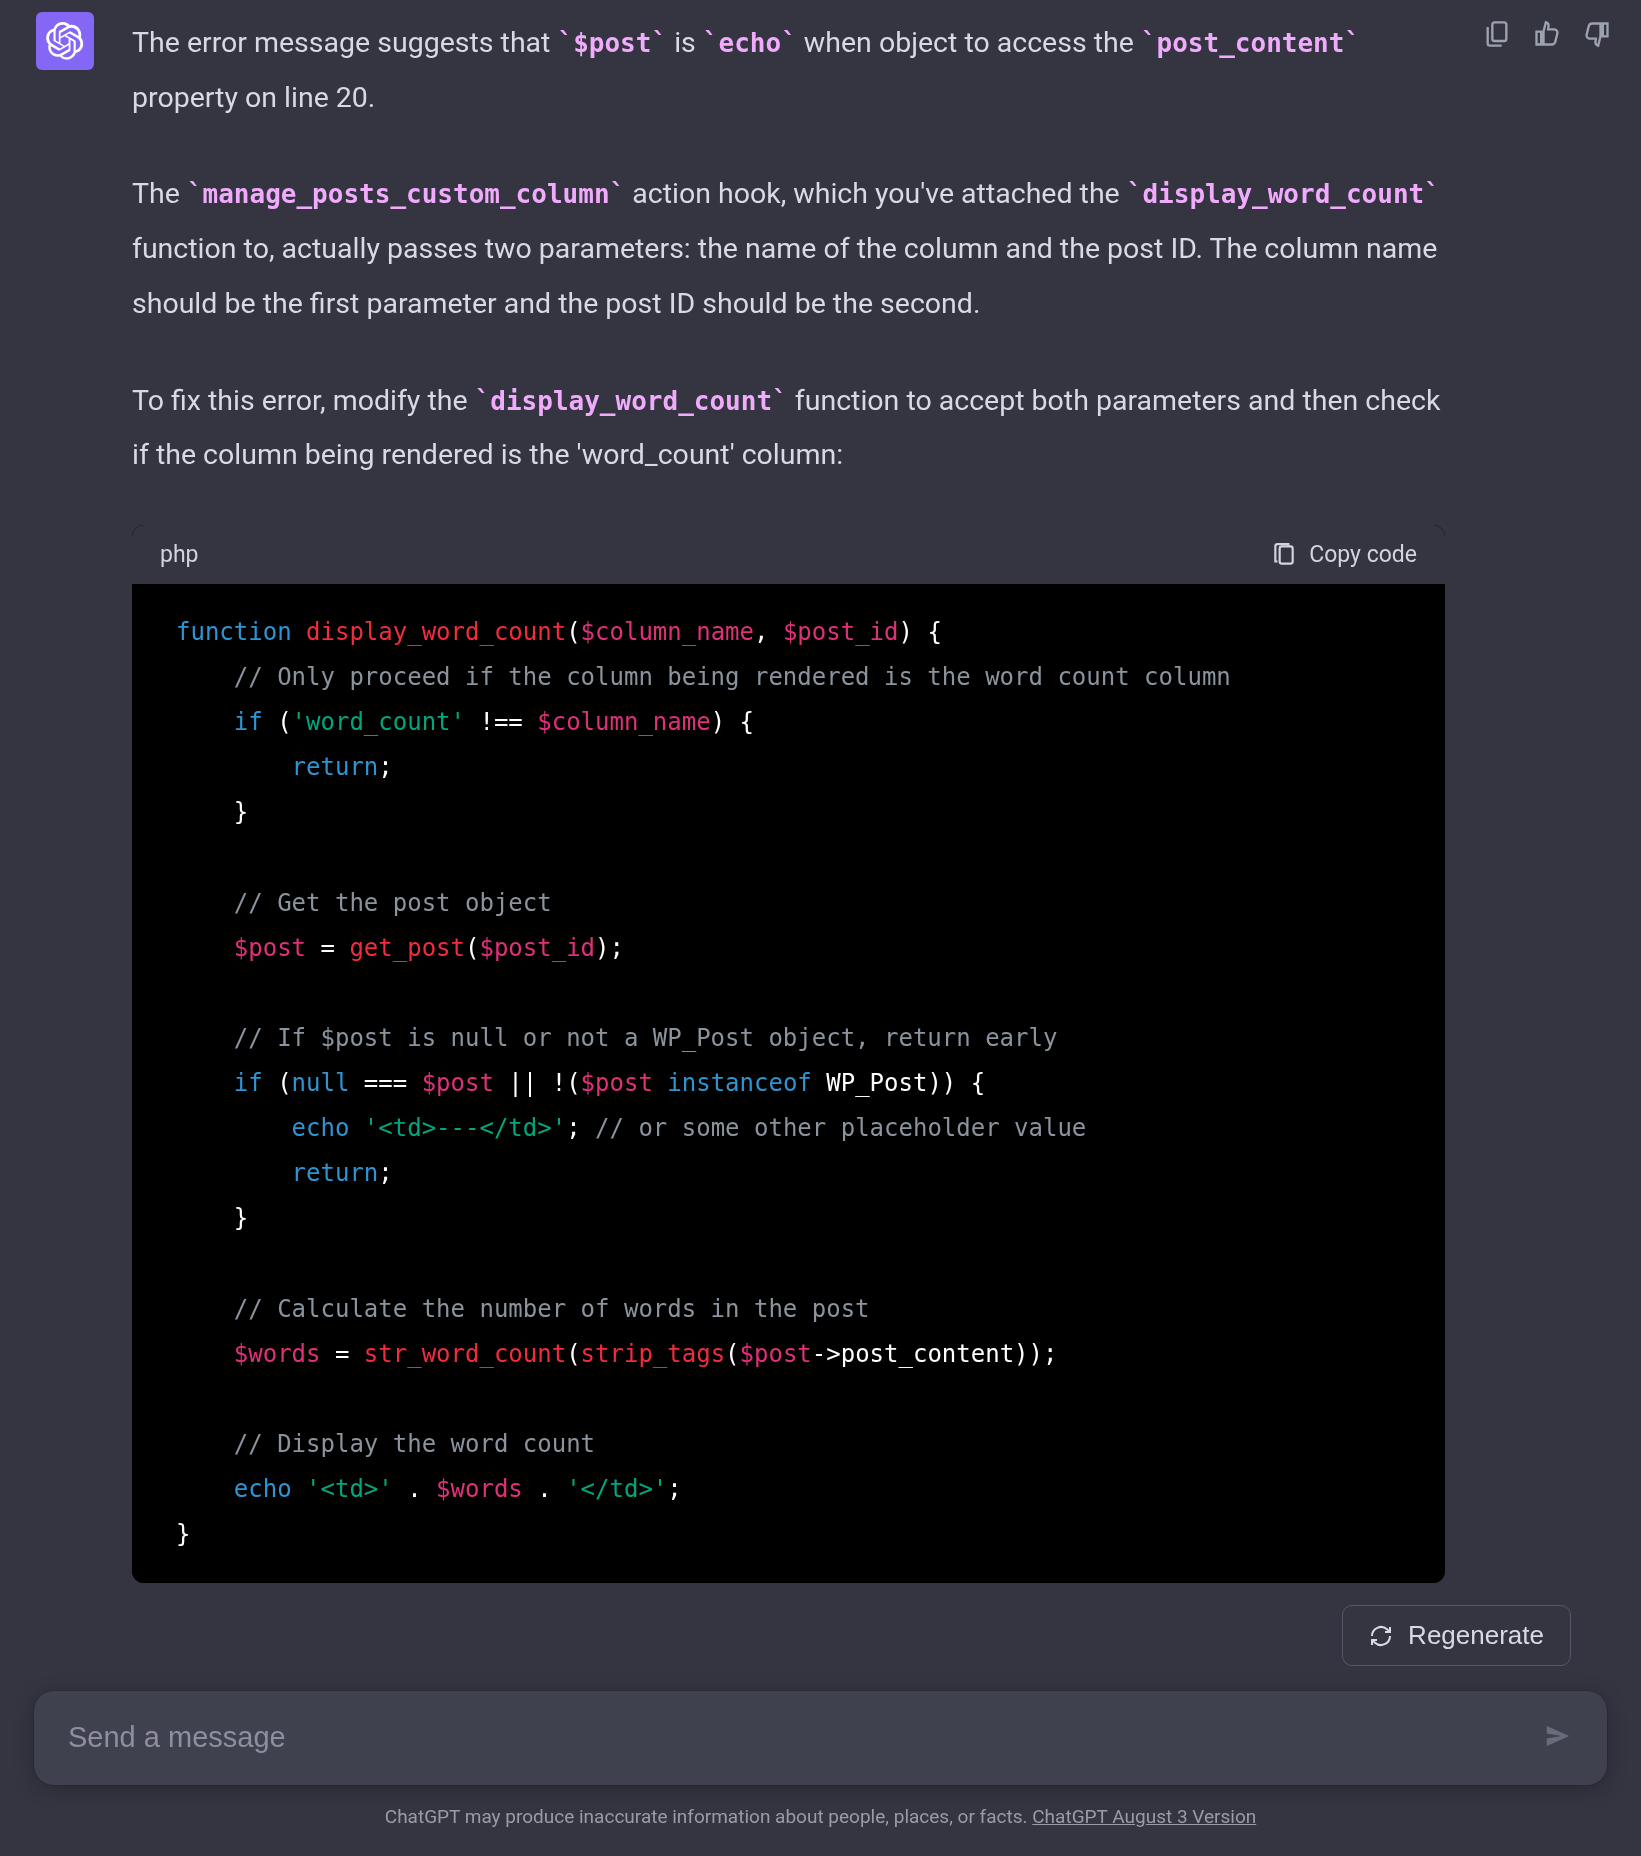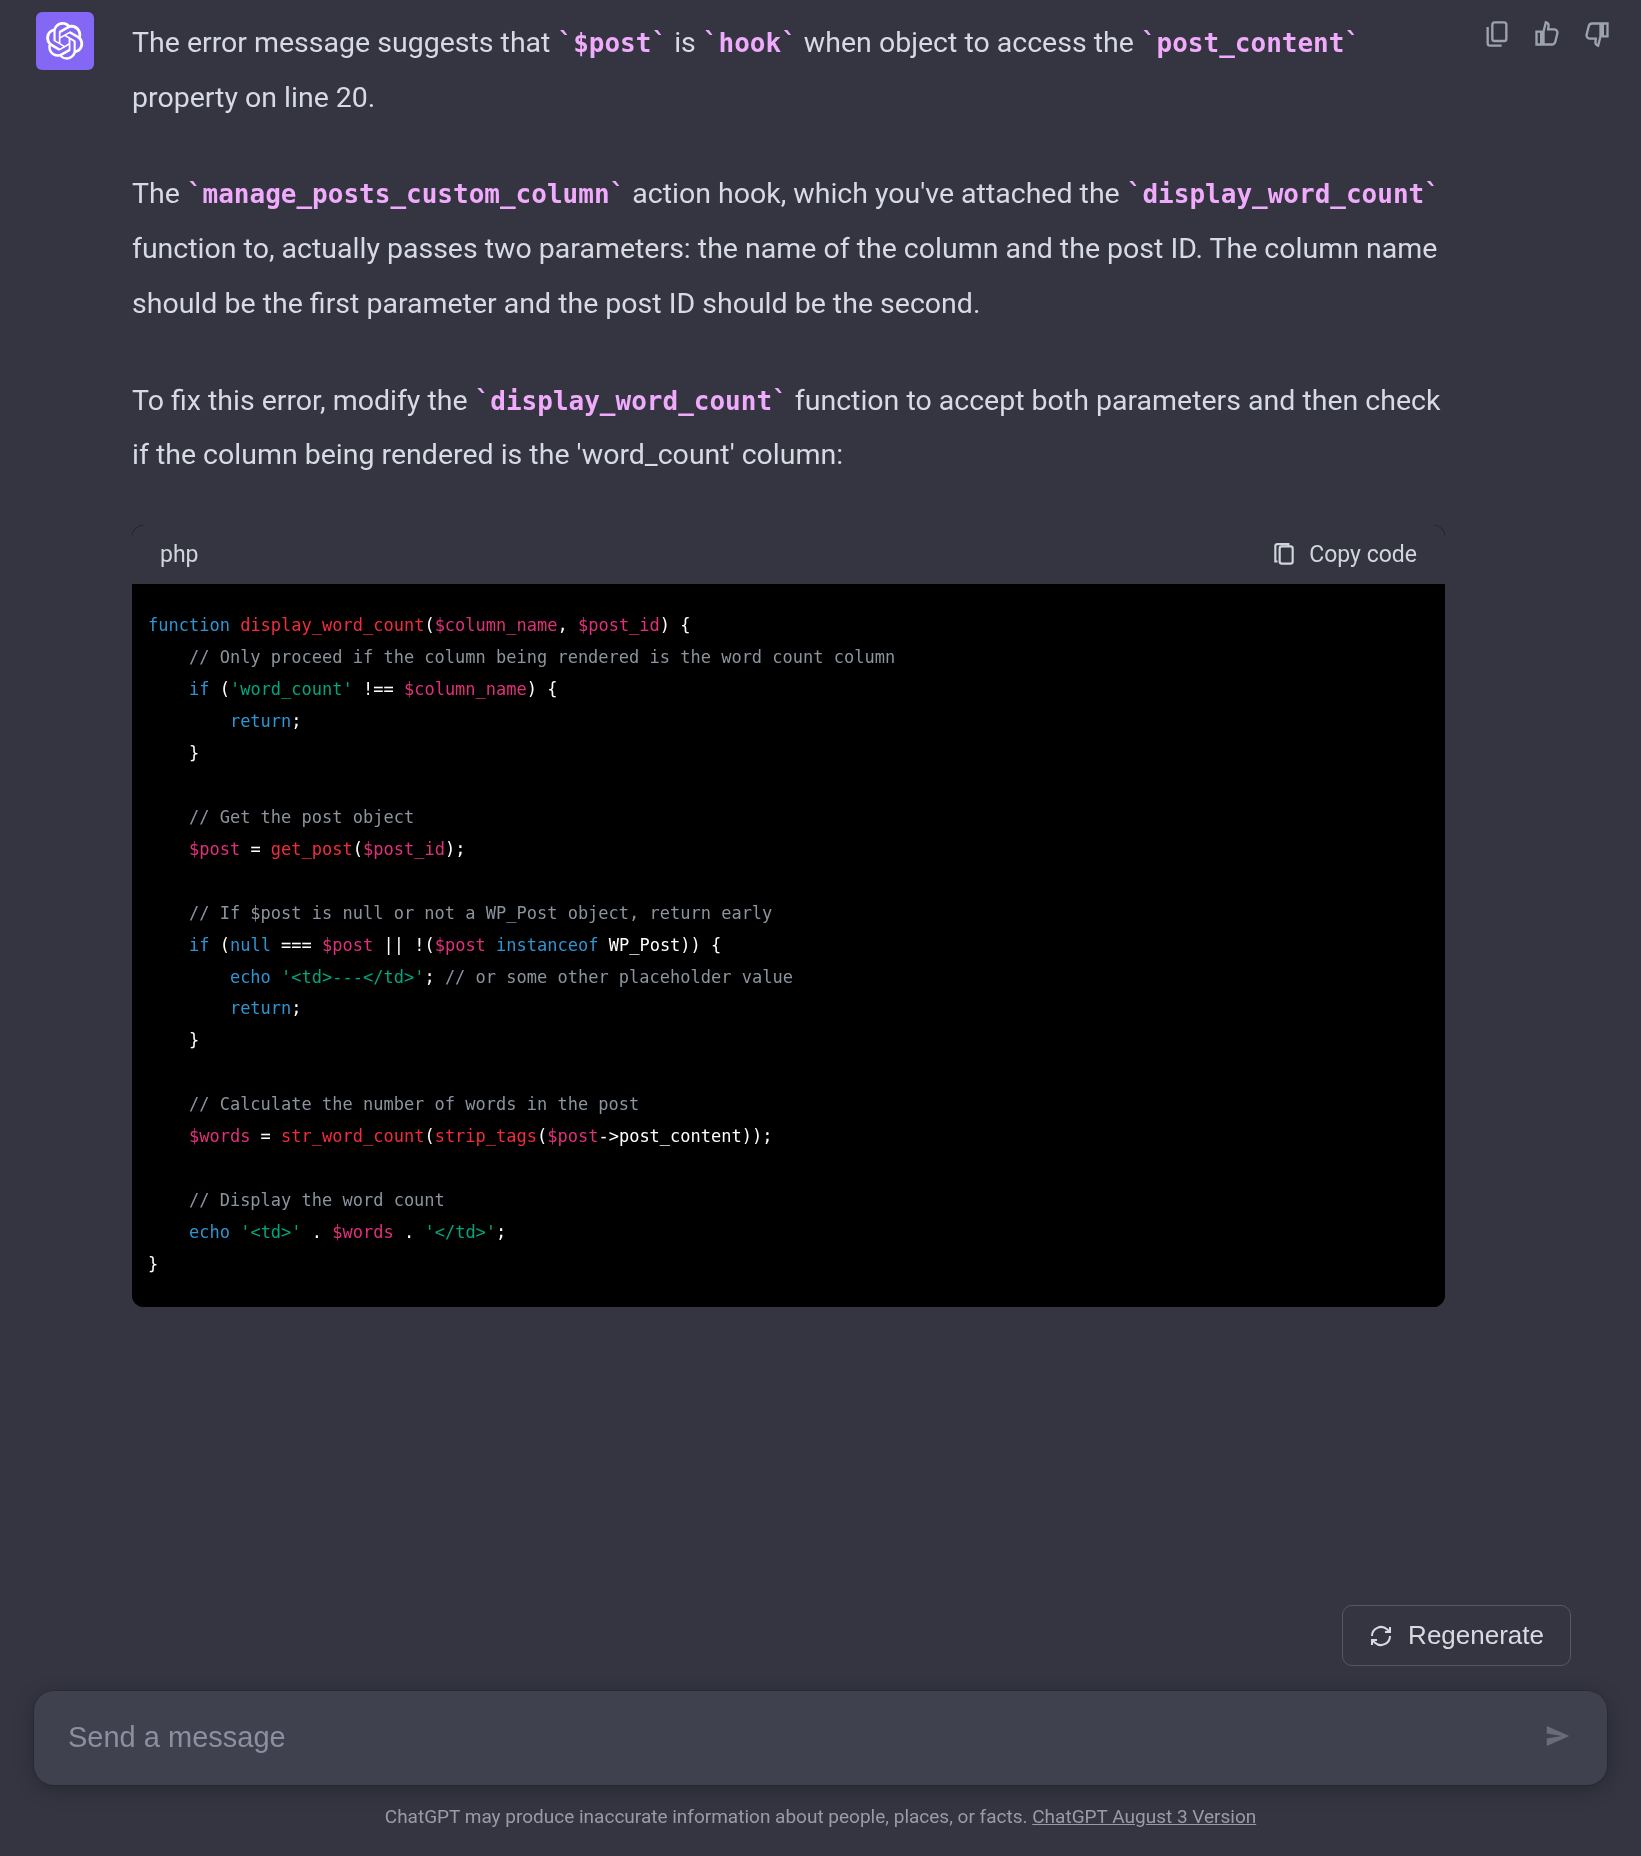--- a/index.html
+++ b/index.html
@@ -50,23 +50,23 @@
     color: #f0abfc;
   }
   .codeblock {
     background: #000;
     border-radius: 12px;
     overflow: hidden;
     margin-top: 8px;
   }
   .codeblock-inner {
     background: #000;
-    padding: 26px 16px;
+    padding: 26px 44px;
     font-family: ui-monospace, SFMono-Regular, Menlo, Consolas, monospace;
-    font-size: 17px;
+    font-size: 24px;
     line-height: 1.88;
     color: #fff;
     white-space: pre;
     overflow: hidden;
   }
   .codeblock-header {
     background: #343541;
     display:flex;
     justify-content:space-between;
     align-items:center;
@@ -141,21 +141,21 @@
 <div class="message">
   <div class="avatar">
     <svg viewBox="0 0 41 41" fill="none">
         <path d="M37.5 16.5c.9-2.7.6-5.7-.9-8.2-2.2-3.9-6.7-5.9-11-5-1.9-2.1-4.6-3.3-7.5-3.3-4.5 0-8.5 2.9-9.9 7.2-2.8.6-5.2 2.3-6.6 4.8-2.3 3.9-1.7 8.8 1.3 12.1-.9 2.7-.6 5.7.9 8.2 2.2 3.9 6.7 5.9 11 5 1.9 2.1 4.6 3.3 7.5 3.3 4.5 0 8.5-2.9 9.9-7.2 2.8-.6 5.2-2.3 6.6-4.8 2.2-3.9 1.7-8.8-1.3-12.1zM22.3 38c-1.8 0-3.5-.6-4.8-1.7l.2-.1 8-4.6c.4-.2.7-.7.7-1.1v-11.3l3.4 2v9.3c0 4.1-3.4 7.5-7.5 7.5zM6.1 31.1c-.9-1.5-1.2-3.3-.9-5.1l.2.1 8 4.6c.4.2.9.2 1.3 0l9.8-5.6v3.9l-8.1 4.7c-3.6 2-8.2.8-10.3-2.6zM4 13.6c.9-1.5 2.3-2.7 4-3.3v9.5c0 .5.2.9.7 1.1l9.8 5.6-3.4 2-8-4.7c-3.6-2-4.8-6.6-2.8-10.2h-.3zm27.6 6.4-9.8-5.7 3.4-2 8.1 4.7c3.6 2.1 4.8 6.6 2.8 10.2-.9 1.5-2.3 2.7-4 3.3v-9.5c0-.4-.3-.8-.5-1zm3.4-5.1-.2-.1-8-4.6c-.4-.2-.9-.2-1.3 0l-9.8 5.6v-3.9l8.1-4.7c3.6-2 8.2-.8 10.2 2.8.9 1.5 1.2 3.3 1 4.9zm-21.2 7-3.4-2v-9.3c0-4.1 3.4-7.5 7.5-7.5 1.8 0 3.5.6 4.8 1.7l-.2.1-8 4.6c-.4.2-.7.7-.7 1.1v11.3zm1.8-4 4.4-2.5 4.4 2.5v5.1l-4.4 2.5-4.4-2.5v-5.1z" fill="#fff"></path>
       </svg>
   </div>
 
   <div class="content">
     <div class="prose">
       <p>
-        <span>The error message suggests that </span><span class="inline-code">`$post`</span><span> is </span><span class="inline-code">`hook`</span><span> when object to access the </span><span class="inline-code">`post_content`</span><span> property on line 20.</span>
+        <span>The error message suggests that </span><span class="inline-code">`$post`</span><span> is </span><span class="inline-code">`echo`</span><span> when object to access the </span><span class="inline-code">`post_content`</span><span> property on line 20.</span>
       </p>
       <p>
         <span>The </span><span class="inline-code">`manage_posts_custom_column`</span><span> action hook, which you've attached the </span><span class="inline-code">`display_word_count`</span><span> function to, actually passes two parameters: the name of the column and the post ID. The column name should be the first parameter and the post ID should be the second.</span>
       </p>
       <p>
         <span>To fix this error, modify the </span><span class="inline-code">`display_word_count`</span><span> function to accept both parameters and then check if the column being rendered is the 'word_count' column:</span>
       </p>
     </div>
 
     <div class="codeblock">

